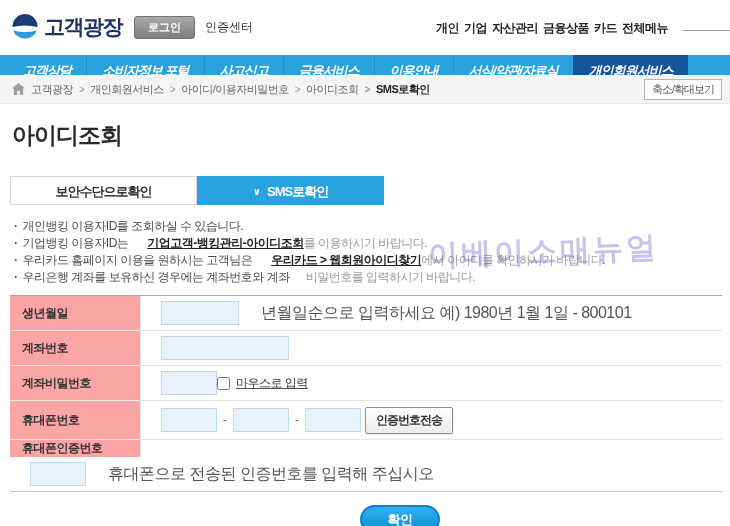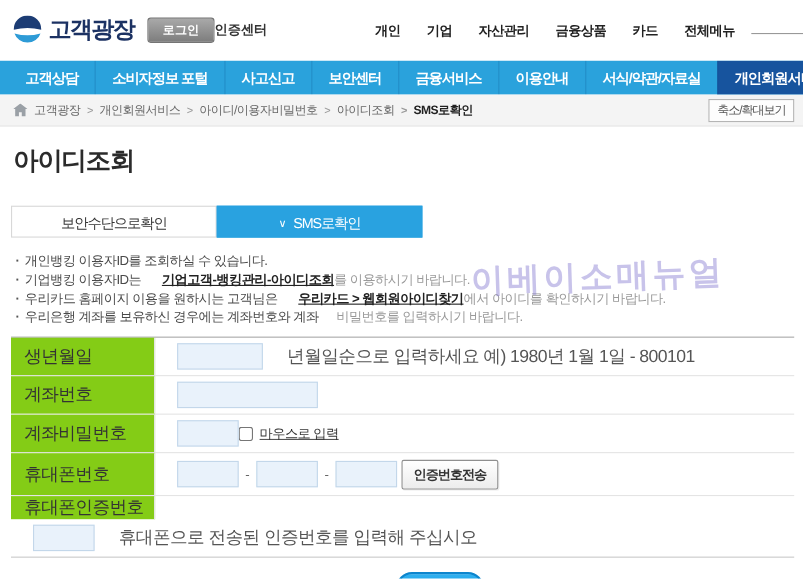--- a/index.html
+++ b/index.html
@@ -10,26 +10,26 @@
   }
   
   .header{position:relative;height:55px;background:#fff;}
   .logo-wrap{position:absolute;left:12px;top:13px;display:flex;align-items:center;}
   .logo-mark{width:26px;height:26px;display:block;}
   .logo-text{font-size:21px;font-weight:bold;color:#1c3263;letter-spacing:-1.5px;margin-left:6px;}
   .login-btn{
     margin-left:12px;display:inline-block;padding:3px 13px;font-size:11px;font-weight:bold;color:#fff;
     background:linear-gradient(#a9a9a9,#7d7d7d);border:1px solid #747474;border-radius:3px;cursor:pointer;
   }
-  .auth-center{font-size:12px;font-weight:bold;color:#333;cursor:pointer;}
-  .top-menu{position:absolute;right:62px;top:20px;display:flex;gap:24px;}
+  .auth-center{margin-left:10px;font-size:12px;font-weight:normal;color:#333;cursor:pointer;}
+  .top-menu{position:absolute;right:62px;top:20px;display:flex;gap:5px;}
   .top-menu a{font-size:12px;color:#222;text-decoration:none;font-weight:bold;letter-spacing:-0.5px;cursor:pointer;}
   .header-edge-line{position:absolute;right:0;top:30px;width:47px;border-top:1px solid #999;}
   
-  .nav{height:31px;background:#2aa2dc;display:flex;overflow:hidden;padding-left:8px;}
+  .nav{height:20px;background:#2aa2dc;display:flex;overflow:hidden;padding-left:8px;font-style:italic;}
   .nav a{
     display:block;line-height:32px;padding:0 15px;font-size:13px;font-weight:bold;color:#fff;
     text-decoration:none;letter-spacing:-1px;white-space:nowrap;border-left:1px solid rgba(10,80,140,.25);cursor:pointer;
   }
   .nav a:first-child{border-left:none;}
   .nav a.active{background:#17549e;}
   
   .crumb-bar{height:28px;background:#f4f4f4;border-bottom:1px solid #e6e6e6;display:flex;align-items:center;padding:0 8px 0 12px;}
   .crumb-bar .home{display:flex;align-items:center;margin-right:6px;cursor:pointer;}
   .crumbs{display:flex;align-items:center;list-style:none;margin:0;padding:0;}
@@ -38,21 +38,21 @@
   .crumbs li:last-child{font-weight:bold;color:#222;}
   .zoom-btn{
     margin-left:auto;font-size:11px;color:#555;background:#fdfdfd;border:1px solid #b5b5b5;
     padding:2px 7px;letter-spacing:-1px;cursor:pointer;
   }
   
   .content{padding:0 8px 0 10px;}
   .page-title{margin:16px 0 0 2px;font-size:23px;font-weight:bold;color:#2b2b2b;letter-spacing:-1px;}
   
   .tabs{display:flex;width:374px;margin-top:25px;}
-  .tab{flex:1;height:29px;line-height:29px;text-align:center;font-size:13px;font-weight:normal;
+  .tab{flex:1;height:29px;line-height:29px;text-align:center;font-size:13px;font-weight:bold;
        letter-spacing:-1px;box-sizing:border-box;cursor:pointer;}
   .tab.inactive{background:#fff;border:1px solid #d8d8d8;color:#333;}
   .tab.active{background:#29a2e0;border:1px solid #29a2e0;color:#fff;}
   .tab .chev{display:inline-block;margin-right:7px;font-size:10px;position:relative;top:-1px;}
   .tab.active .chev::before{content:"\2228";}
   
   .notices{list-style:none;margin:13px 0 0 2px;padding:0;}
   .notices li{font-size:12px;color:#4a4a4a;line-height:17px;letter-spacing:-0.5px;}
   .notices li::before{content:"\00b7";font-weight:bold;color:#555;margin:0 5px 0 2px;}
   .notices .lnk{font-weight:bold;color:#222;text-decoration:underline;cursor:pointer;margin-left:16px;}
@@ -60,22 +60,22 @@
   
   .watermark{
     position:absolute;left:428px;top:230px;width:300px;font-size:30px;font-weight:bold;
     color:rgba(125,112,205,0.42);letter-spacing:3px;transform:rotate(-2deg);pointer-events:none;white-space:nowrap;
   }
   
   .form-table{margin-top:9px;width:712px;border-top:1px solid #a9a9a9;border-bottom:1px solid #c9c9c9;}
   .frow{display:flex;align-items:stretch;border-bottom:1px solid #e4e4e4;}
   .frow:last-child{border-bottom:none;flex-direction:column;}
   .fcell-label{
-    width:118px;min-width:118px;background:#84cc16;border-right:1px solid #e4e4e4;
-    display:flex;align-items:center;padding-left:12px;font-size:16px;font-weight:normal;color:#333;letter-spacing:-0.5px;
+    width:118px;min-width:118px;background:#fca5a5;border-right:1px solid #e4e4e4;
+    display:flex;align-items:center;padding-left:12px;font-size:12px;font-weight:bold;color:#333;letter-spacing:-0.5px;
   }
   .fcell-value{display:flex;align-items:center;padding:5px 0 5px 20px;min-height:24px;font-size:12px;color:#555;flex:1;}
   .r1 .fcell-value,.r2 .fcell-value,.r3 .fcell-value{height:24px;}
   .r4 .fcell-value{height:28px;}
   .ipt{
     height:22px;background:#e9f2fb;border:1px solid #c3d7ea;box-sizing:content-box;
     font-size:12px;padding:0 4px;color:#333;
   }
   .ipt.w-birth{width:68px;}
   .ipt.w-account{width:118px;}
@@ -120,21 +120,20 @@
     <a>카드</a>
     <a>전체메뉴</a>
   </div>
   <div class="header-edge-line"></div>
 </div>
 
 <div class="nav">
   <a>고객상담</a>
   <a>소비자정보 포털</a>
   <a>사고신고</a>
-  <a>보안센터</a>
   <a>금융서비스</a>
   <a>이용안내</a>
   <a>서식/약관/자료실</a>
   <a class="active">개인회원서비스</a>
 
 </div>
 
 <div class="crumb-bar">
   <span class="home">
     <svg width="13" height="12" viewBox="0 0 13 12">

